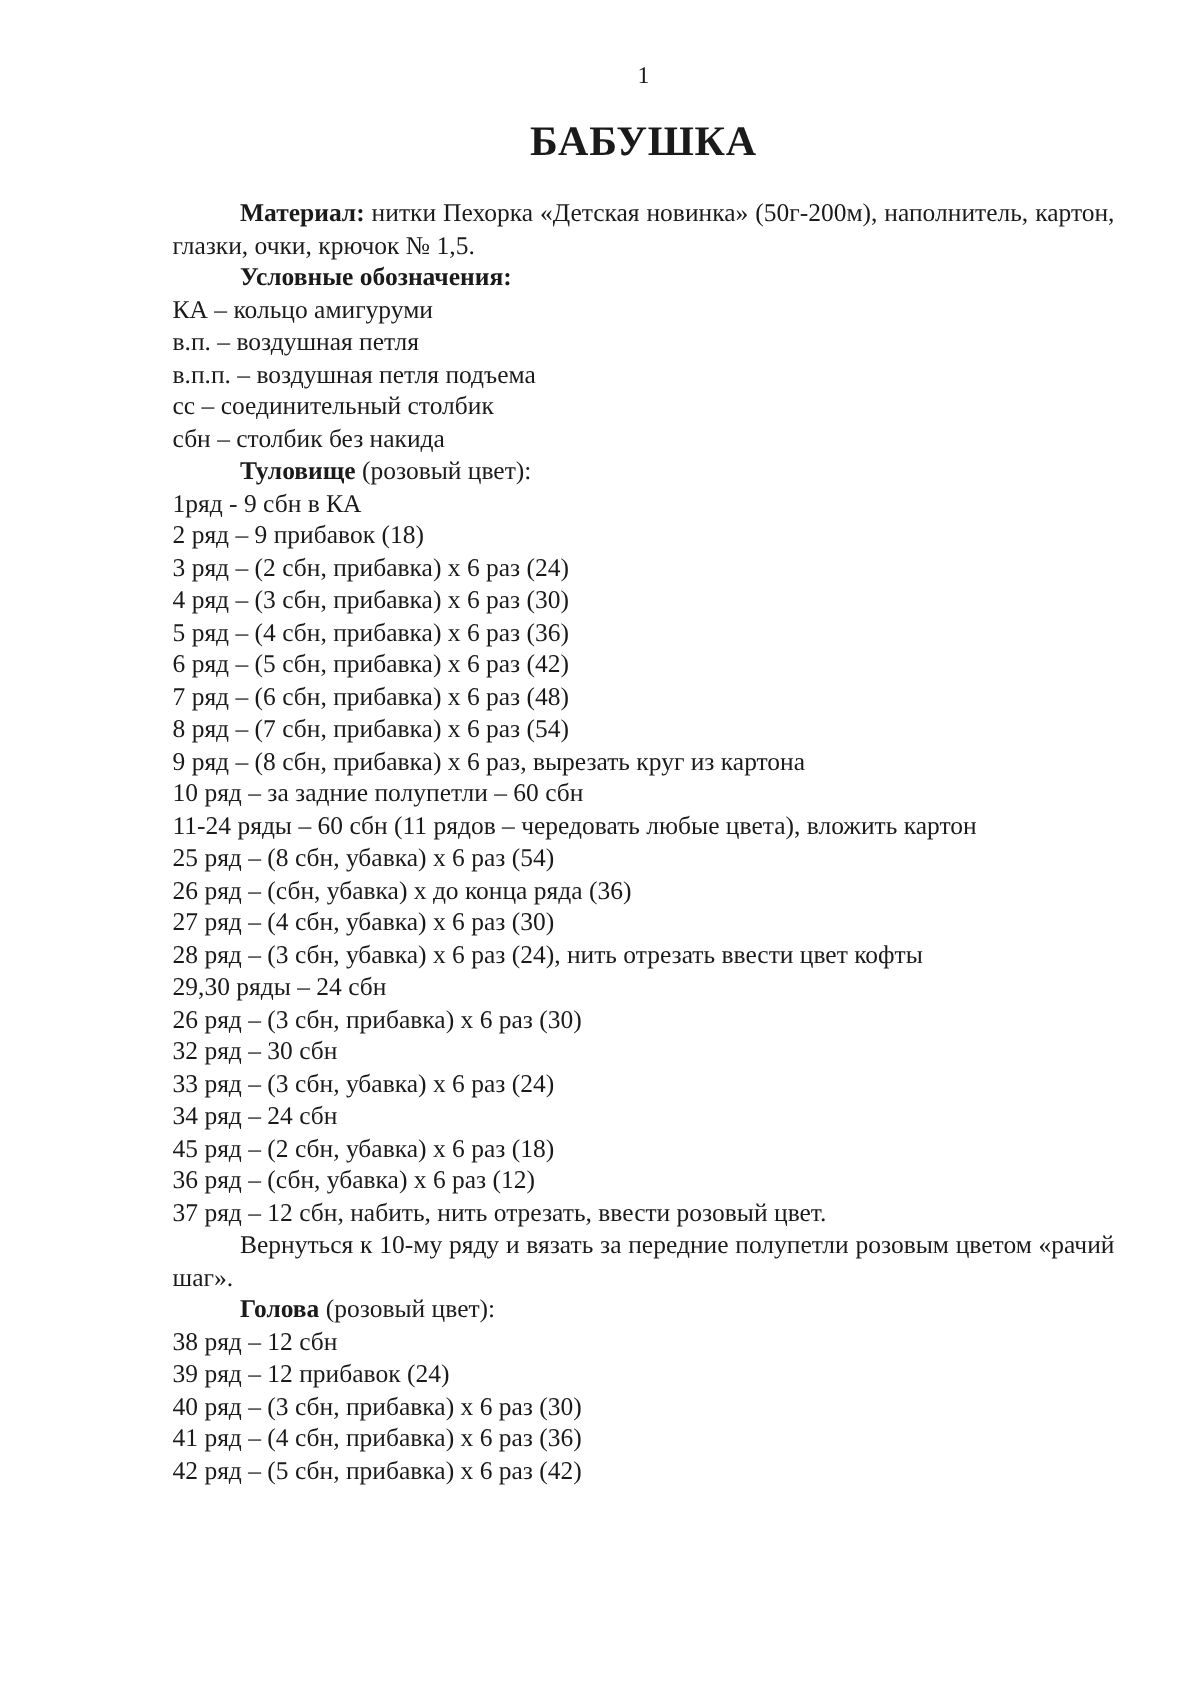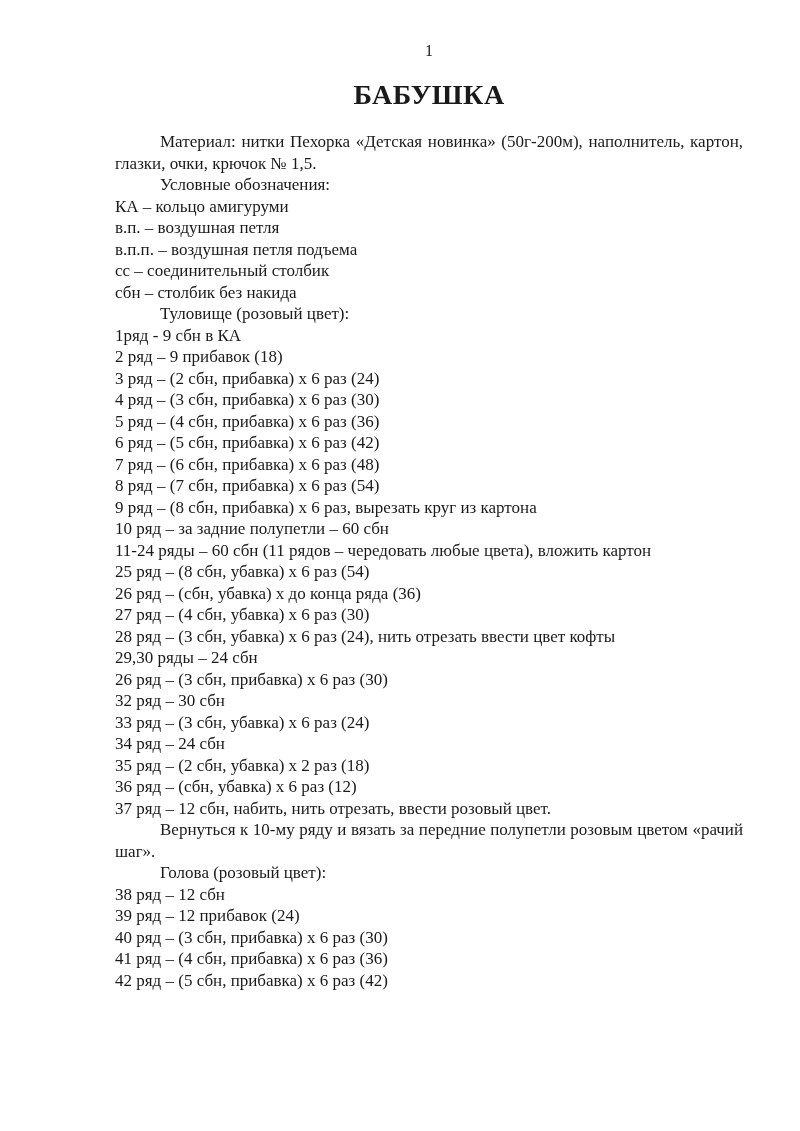--- a/index.html
+++ b/index.html
@@ -31,21 +31,21 @@
   }
   .doc-subtitle {
     text-align: center;
     font-size: 17.5px;
     line-height: 21.5px;
   }
   .para-gap { margin-top: 21.5px; }
   .indent { text-indent: 45px; }
   .justify { text-align: justify; }
   p, div.line, div.heading { margin: 0; }
-  .bold { font-weight: normal; }
+  .bold { font-weight: bold; }
 </style>
 </head>
 <body>
 
 <div class="page">
 
   <div class="page-number">1</div>
 
   <div class="doc-title">БАБУШКА</div>
 
@@ -73,21 +73,21 @@
   <div class="line">11-24 ряды – 60 сбн (11 рядов – чередовать любые цвета), вложить картон</div>
   <div class="line">25 ряд – (8 сбн, убавка) х 6 раз (54)</div>
   <div class="line">26 ряд – (сбн, убавка) х до конца ряда (36)</div>
   <div class="line">27 ряд – (4 сбн, убавка) х 6 раз (30)</div>
   <div class="line">28 ряд – (3 сбн, убавка) х 6 раз (24), нить отрезать ввести цвет кофты</div>
   <div class="line">29,30 ряды – 24 сбн</div>
   <div class="line">26 ряд – (3 сбн, прибавка) х 6 раз (30)</div>
   <div class="line">32 ряд – 30 сбн</div>
   <div class="line">33 ряд – (3 сбн, убавка) х 6 раз (24)</div>
   <div class="line">34 ряд – 24 сбн</div>
-  <div class="line">35 ряд – (2 сбн, убавка) х 2 раз (18)</div>
+  <div class="line">45 ряд – (2 сбн, убавка) х 6 раз (18)</div>
   <div class="line">36 ряд – (сбн, убавка) х 6 раз (12)</div>
   <div class="line">37 ряд – 12 сбн, набить, нить отрезать, ввести розовый цвет.</div>
 
   <p class="indent justify">Вернуться к 10-му ряду и вязать за передние полупетли розовым цветом «рачий шаг».</p>
 
   <div class="heading indent"><span class="bold">Голова</span><span> (розовый цвет):</span></div>
 
   <div class="line">38 ряд – 12 сбн</div>
   <div class="line">39 ряд – 12 прибавок (24)</div>
   <div class="line">40 ряд – (3 сбн, прибавка) х 6 раз (30)</div>

